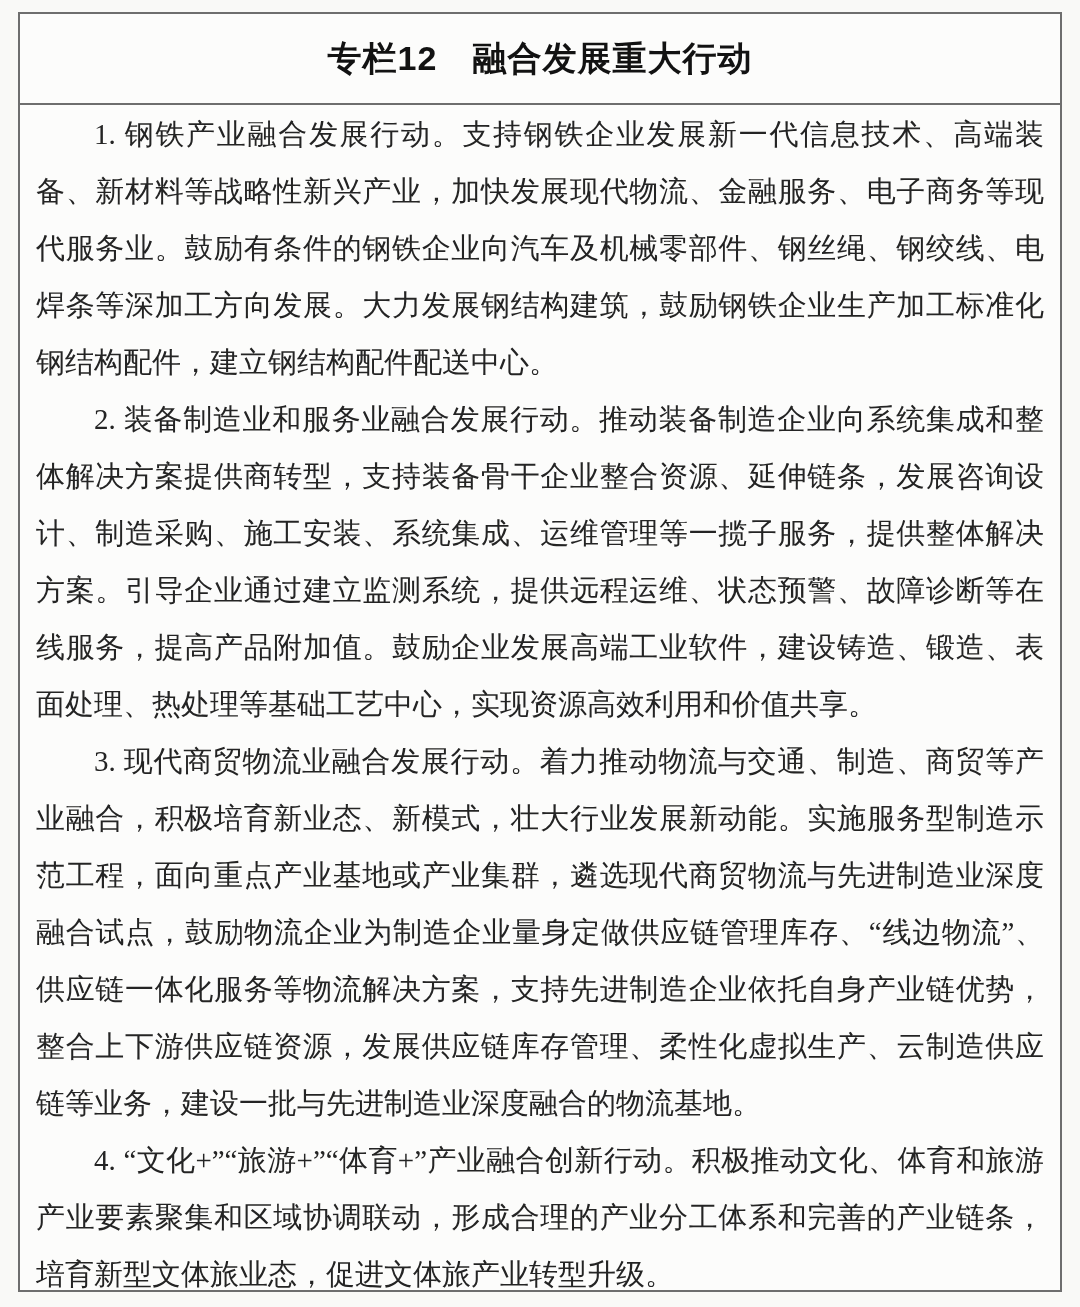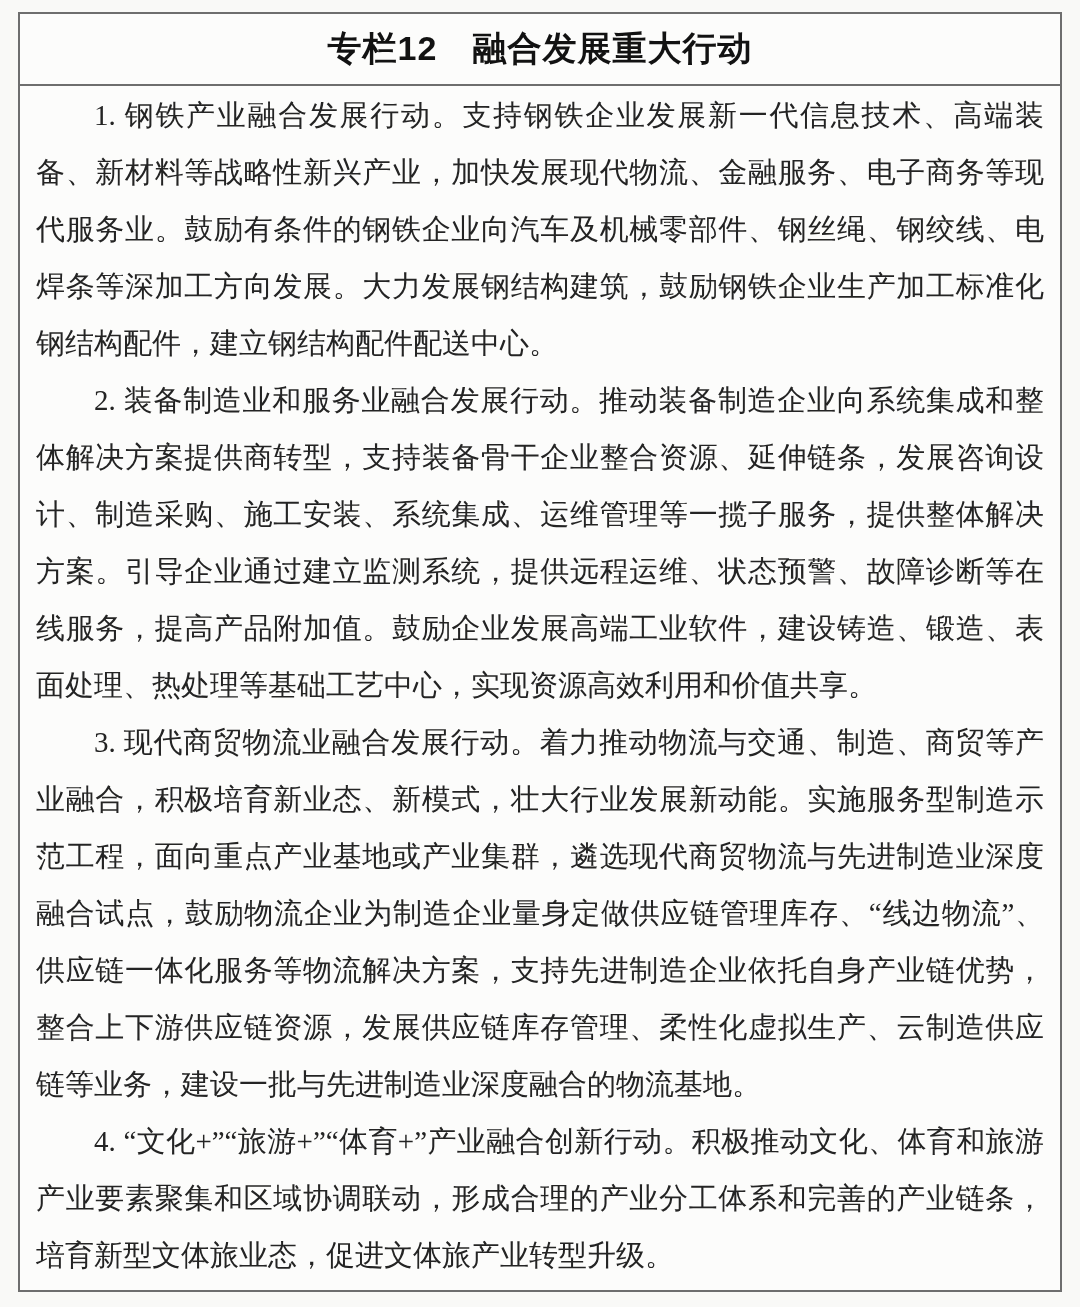--- a/index.html
+++ b/index.html
@@ -19,21 +19,21 @@
     left: 18px;
     top: 12px;
     width: 1044px;
     height: 1280px;
     box-sizing: border-box;
     border: 2px solid #6e6e6e;
     background: #fcfcfb;
   }
   .panel-header {
     box-sizing: border-box;
-    height: 72px;
+    height: 91px;
     border-bottom: 2px solid #6e6e6e;
     display: flex;
     align-items: center;
     justify-content: center;
   }
   .panel-title {
     font-family: "Liberation Sans", "DejaVu Sans", sans-serif;
     font-weight: bold;
     font-size: 34px;
     letter-spacing: 1px;

